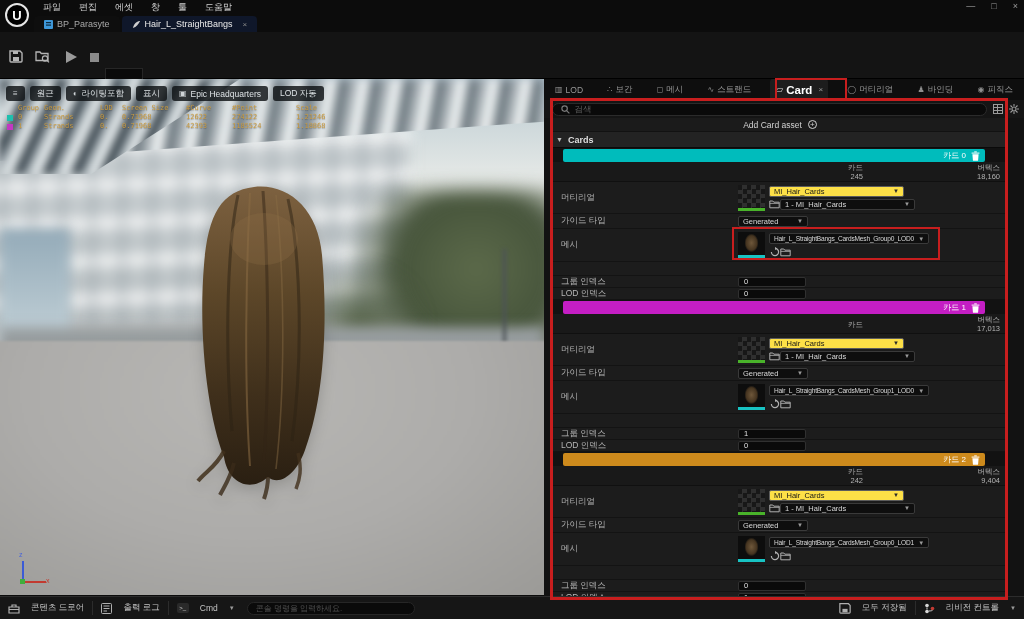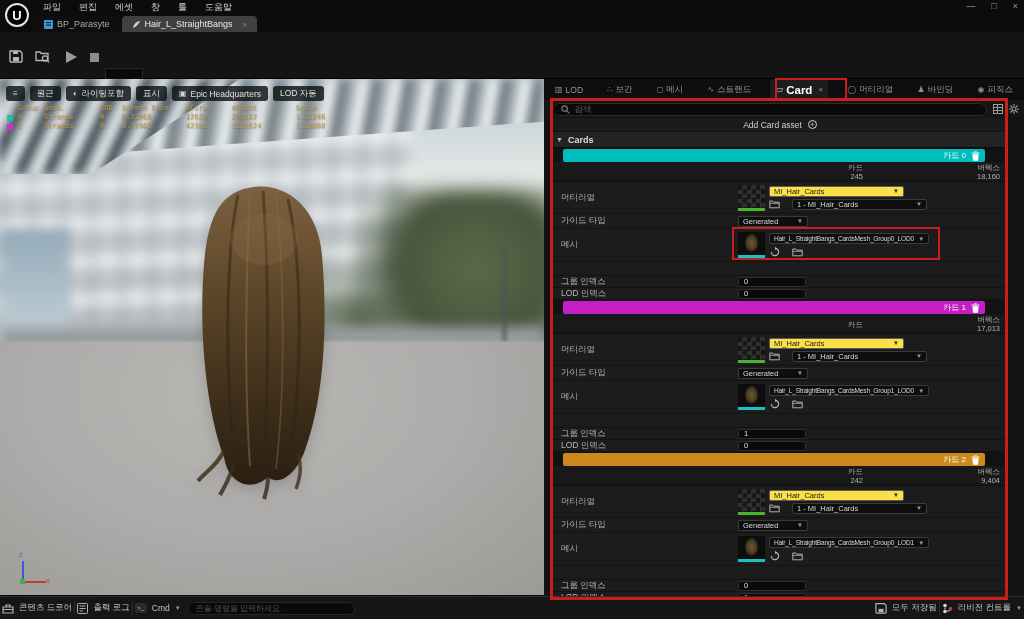--- a/index.html
+++ b/index.html
@@ -10,21 +10,21 @@
   
   #logo{position:absolute;left:5px;top:3px;width:24px;height:24px;border-radius:50%;
         background:#000;border:2px solid #e6e6e6;display:flex;align-items:center;justify-content:center;
         font-weight:bold;font-size:13px;color:#fff;z-index:6;}
   #menubar{position:absolute;left:34px;top:0;height:15px;display:flex;align-items:center;font-size:9px;color:#cfcfcf;}
   .menu-item{padding:0 9px;cursor:default;}
   #winctrl{position:absolute;right:6px;top:1px;display:flex;gap:16px;font-size:9px;color:#9d9d9d;}
   #assettabs{position:absolute;left:34px;top:15px;right:0;height:17px;display:flex;align-items:flex-end;}
   .asset-tab{height:16px;display:flex;align-items:center;gap:4px;padding:0 10px;font-size:9px;
              color:#a8a8a8;background:#0e0e0e;border-radius:4px 4px 0 0;margin-right:2px;}
-  .asset-tab.active{background:#404040;color:#e9e9e9;}
+  .asset-tab.active{background:#0f172a;color:#e9e9e9;}
   .asset-tab .ticon{width:9px;height:9px;display:inline-flex;}
   .asset-tab .tclose{color:#8a8a8a;font-size:8px;margin-left:6px;}
 
   
   #toolbar{position:absolute;left:0;top:32px;width:1024px;height:47px;background:#141414;border-bottom:1px solid #000;}
   .tb-icon{position:absolute;top:16px;width:16px;height:16px;display:flex;align-items:center;justify-content:center;}
   #tb-play{position:absolute;left:66px;top:19px;width:0;height:0;border-left:11px solid #9a9a9a;
            border-top:6px solid transparent;border-bottom:6px solid transparent;}
   #tb-stop{position:absolute;left:90px;top:21px;width:9px;height:9px;background:#8b8b8b;}
   #tb-none{position:absolute;left:105px;top:36px;width:38px;height:40px;background:#0a0a0a;border:1px solid #262626;
@@ -116,35 +116,35 @@
   .h-mat{height:32px;}.h-guide{height:15px;}.h-mesh{height:33px;}.h-tex{height:14px;}.h-idx{height:12px;}
   .plabel{width:186px;padding-left:9px;font-size:8.5px;color:#b5b5b5;flex-shrink:0;}
   .pval{flex:1;display:flex;align-items:center;gap:4px;}
   .combo{height:11px;background:#0e0e0e;border:1px solid #3a3a3a;border-radius:2px;display:flex;
          align-items:center;gap:3px;padding:0 4px;font-size:7.5px;color:#d8d8d8;white-space:nowrap;}
   .combo .car{margin-left:auto;}
   .combo.gray{background:#fde047;border-color:#5c5c5c;color:#161616;}
   .combo.gray .car{color:#2a2a2a;}
   .w135{width:135px;}.w70{width:70px;}.w160{width:160px;font-size:6.6px;letter-spacing:-.2px;}
   .matcol{display:flex;flex-direction:column;gap:2px;}
-  .matrow2{display:flex;align-items:center;gap:12px;}
+  .matrow2{display:flex;align-items:center;gap:0;}
   .thumb{width:27px;height:26px;position:relative;flex-shrink:0;background:#0d0d0d;}
   .thumb::after{content:"";position:absolute;left:0;right:0;bottom:0;height:3px;background:var(--ul,#49b32a);}
   .thumb.checker{background:repeating-conic-gradient(#2f2f2f 0% 25%,#171717 0% 50%) 0 0/9px 9px;}
   .thumb.hairpic{background:radial-gradient(ellipse 9px 12px at 50% 42%,#6e573a 0%,#453420 60%,#0d0d0d 78%);}
   .numin{width:68px;height:10px;background:#0a0a0a;border:1px solid #303030;border-radius:2px;
          display:flex;align-items:center;padding:0 5px;font-size:7.5px;color:#e2e2e2;}
   .texlabel{display:flex;align-items:center;gap:4px;padding-left:3px;margin-top:24px;}
   .trash{display:inline-flex;width:9px;height:10px;}
   .iconbtn{display:inline-flex;align-items:center;justify-content:center;width:11px;height:11px;}
 
   
   #statusbar{position:absolute;left:0;bottom:0;width:1024px;height:23px;background:#161616;
              border-top:1px solid #2c2c2c;display:flex;align-items:center;font-size:8.5px;color:#c4c4c4;}
-  .sb-item{display:flex;align-items:center;gap:5px;padding:0 2px;height:100%;}
+  .sb-item{display:flex;align-items:center;gap:11px;padding:0 8px;height:100%;}
   .sb-sep{width:1px;height:14px;background:#2c2c2c;}
   #consolebox{width:168px;height:13px;background:#0a0a0a;border:1px solid #262626;border-radius:7px;
               display:flex;align-items:center;padding:0 8px;margin-left:4px;}
   #consolebox input{background:transparent;border:0;outline:none;width:100%;color:#bbb;font-size:8px;font-family:inherit;}
   #consolebox input::placeholder{color:#4f4f4f;}
   #sb-right{margin-left:auto;display:flex;align-items:center;height:100%;}
   .cmdicon{width:12px;height:10px;background:#2a2a2a;border-radius:2px;color:#cfcfcf;font-size:6px;
            display:flex;align-items:center;justify-content:center;}
 
   

